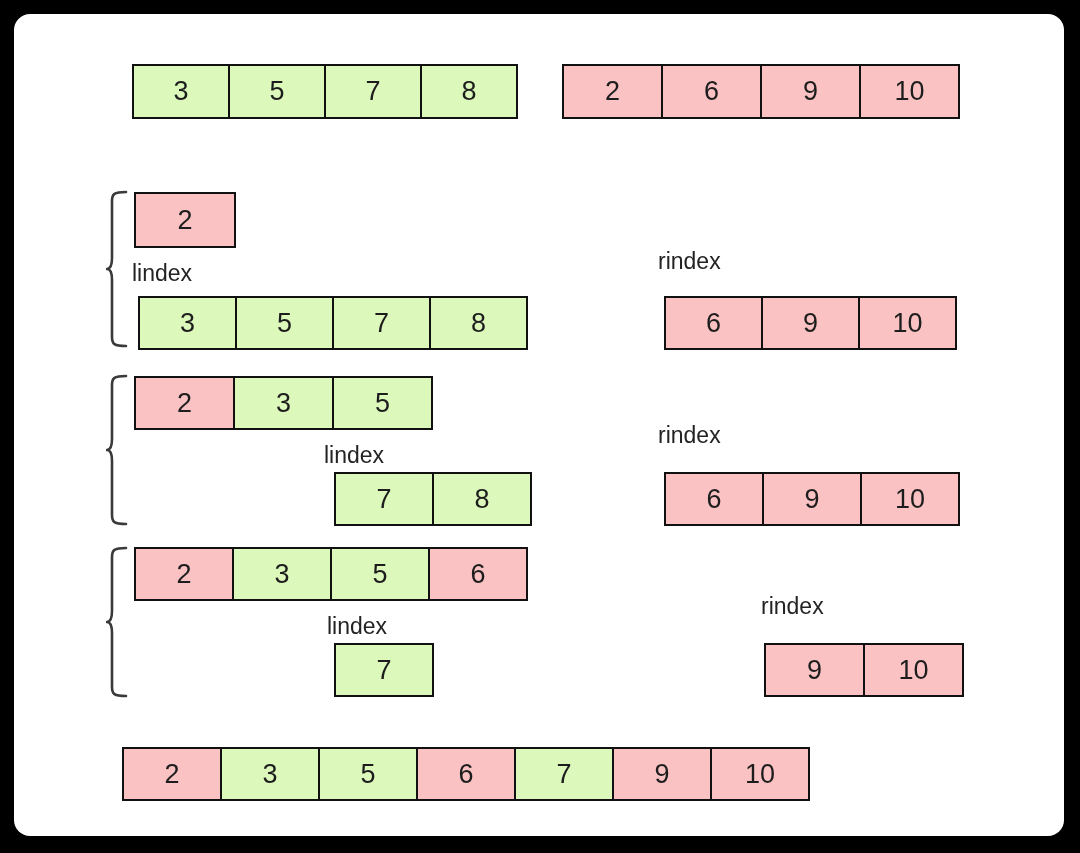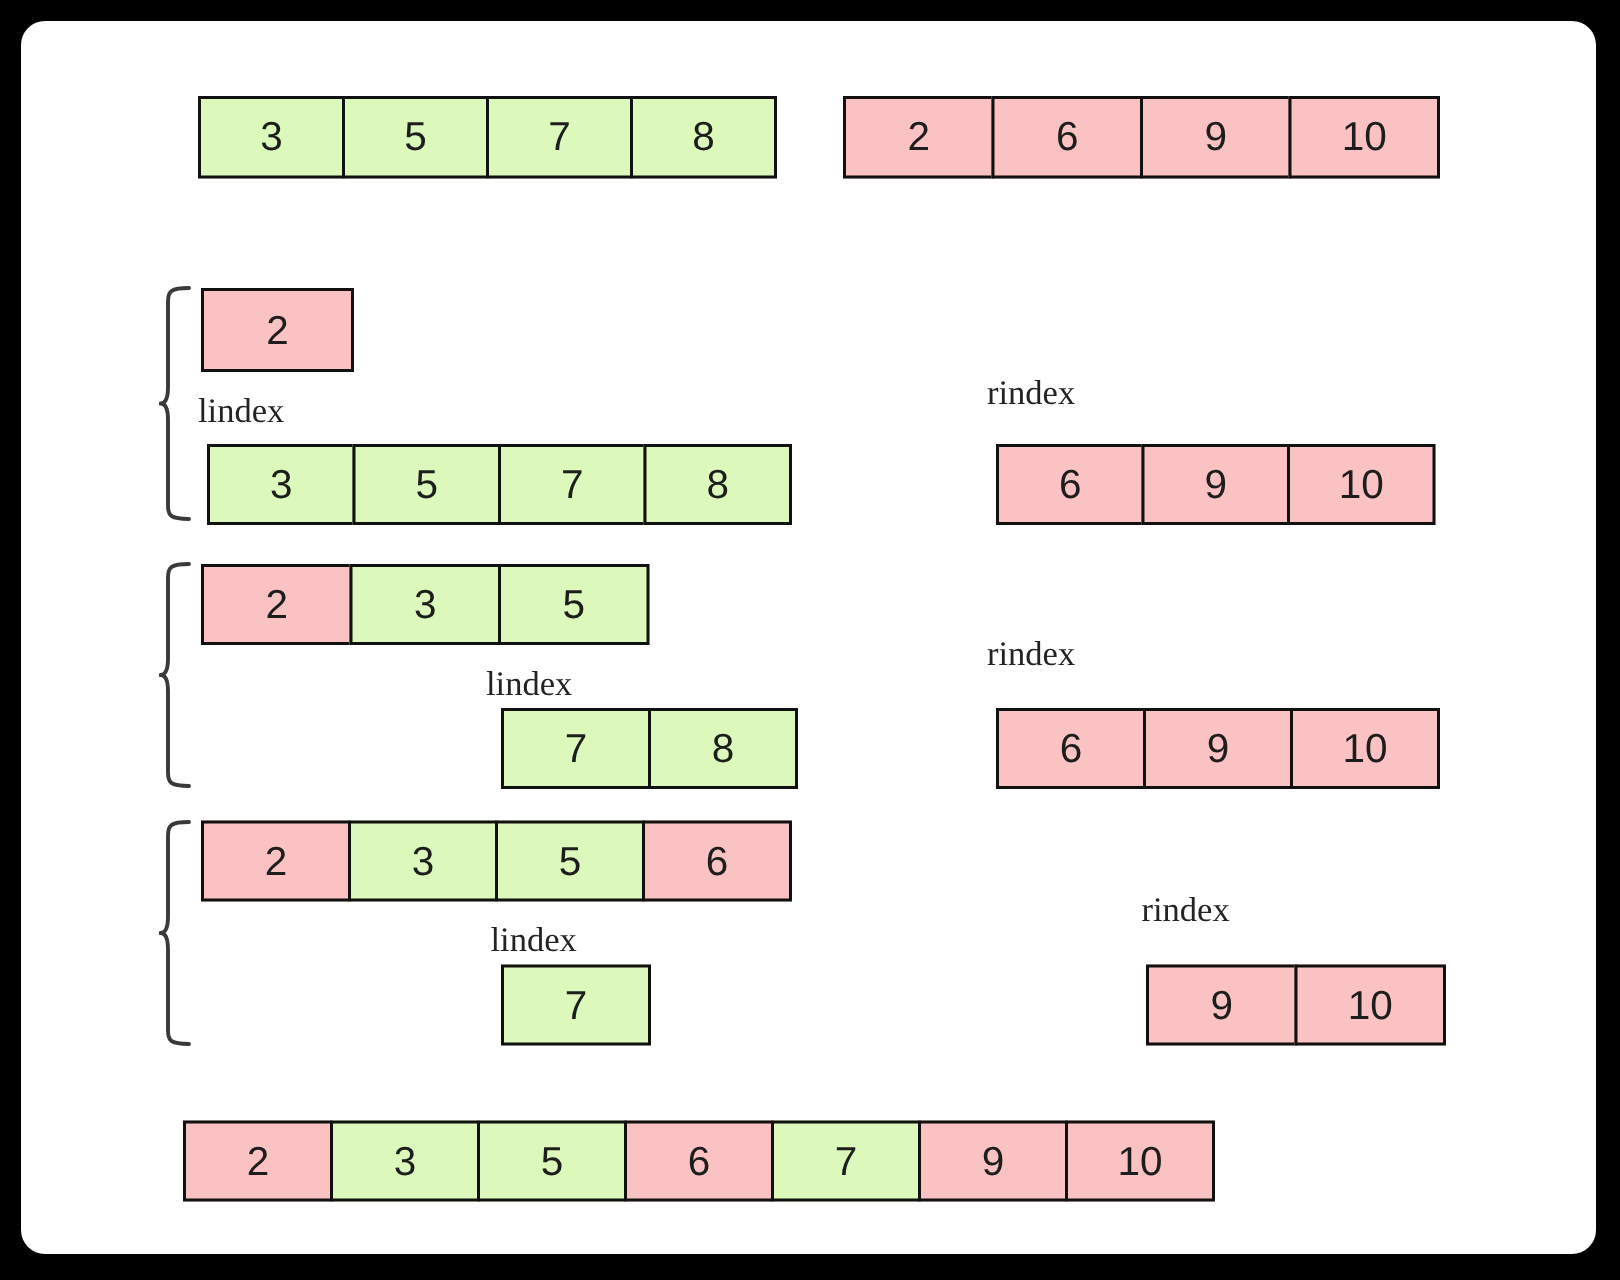--- a/index.html
+++ b/index.html
@@ -43,21 +43,21 @@
     line-height: 1;
   }
   .cell:first-child { margin-left: 0; }
   .cell.green { background: #dcf8bb; }
   .cell.red   { background: #fac2c2; }
 
   .label {
     position: absolute;
     font-size: 23px;
     color: #232323;
-    font-family: Liberation Serif, serif;
+    font-family: Liberation Sans, sans-serif;
     white-space: nowrap;
     line-height: 1;
   }
   .brace {
     position: absolute;
   }
   .brace svg { display: block; }
 </style>
 </head>
 <body>

